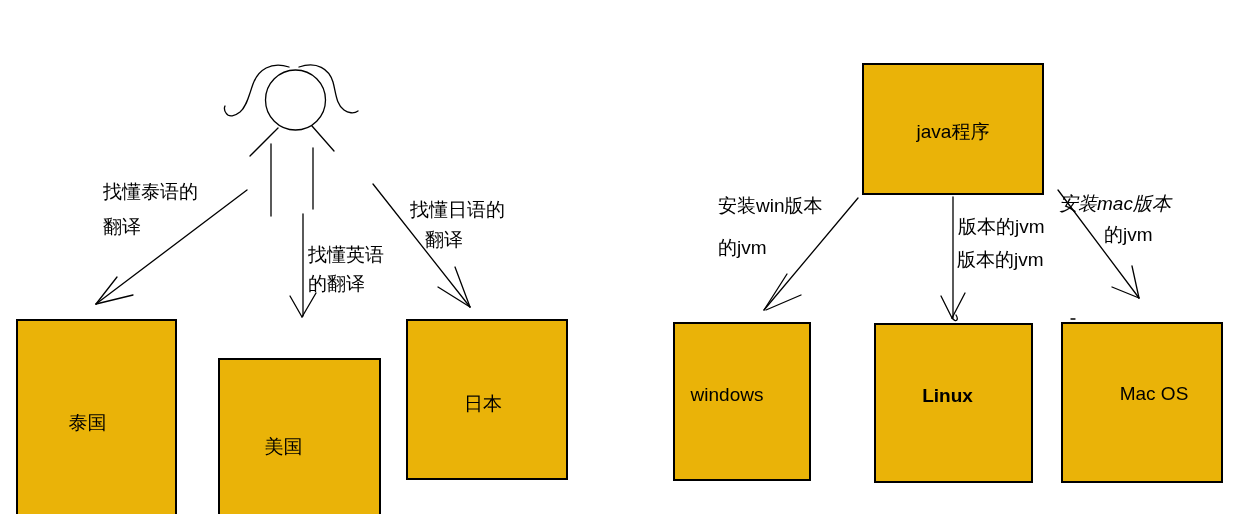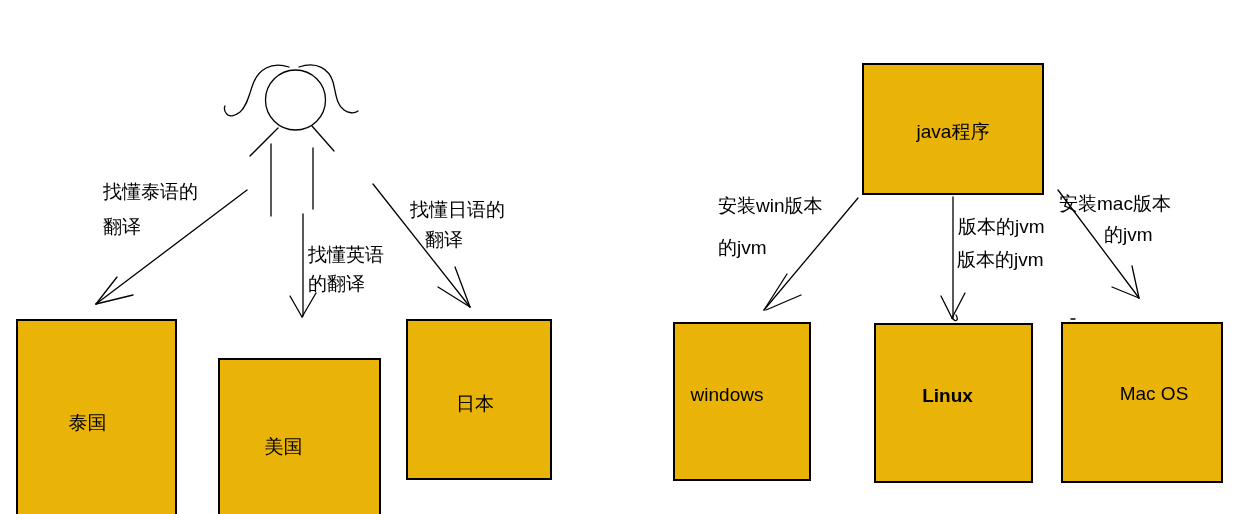--- a/index.html
+++ b/index.html
@@ -23,38 +23,38 @@
   .box span{position:relative;white-space:nowrap;}
   .lbl{
     position:absolute;
     font-size:19px;
     line-height:1.1;
     white-space:nowrap;
   }
   
   .b-thai   {left:16px; top:319px; width:161px; height:205px;}
   .b-usa    {left:218px;top:322px; width:163px; height:187px;margin-top:36px;}
-  .b-japan  {left:406px;top:319px; width:146px; height:161px;}
+  .b-japan  {left:406px;top:319px; width:162px; height:161px;}
   
   .b-java   {left:862px;top:63px;  width:182px; height:132px;}
   .b-win    {left:673px;top:322px; width:138px; height:159px;}
   .b-linux  {left:874px;top:323px; width:159px; height:160px;font-weight:bold;}
   .b-mac    {left:1061px;top:322px;width:162px; height:161px;}
   
   .l-thai-1 {left:103px;top:182px;}
   .l-thai-2 {left:103px;top:217px;}
   .l-eng-1  {left:308px;top:245px;}
   .l-eng-2  {left:308px;top:274px;}
   .l-jap-1  {left:410px;top:200px;}
   .l-jap-2  {left:425px;top:230px;}
   .l-win-1  {left:718px;top:196px;}
   .l-win-2  {left:718px;top:238px;}
   .l-lin-1  {left:958px;top:217px;}
   .l-lin-2  {left:957px;top:250px;}
-  .l-mac-1  {left:1059px;top:194px;}
+  .l-mac-1  {left:1059px;top:194px;font-style:italic;}
   .l-mac-2  {left:1104px;top:225px;}
   
   .b-thai span {left:-9px; top:1px;}
   .b-usa  span {left:-16px;top:-5px;}
   .b-japan span{left:-4px; top:4px;}
   .b-java span {left:0;    top:3px;}
   .b-win  span {left:-15px;top:-7px;}
   .b-linux span{left:-6px; top:-7px;}
   .b-mac  span {left:12px; top:-9px;}
 </style>

